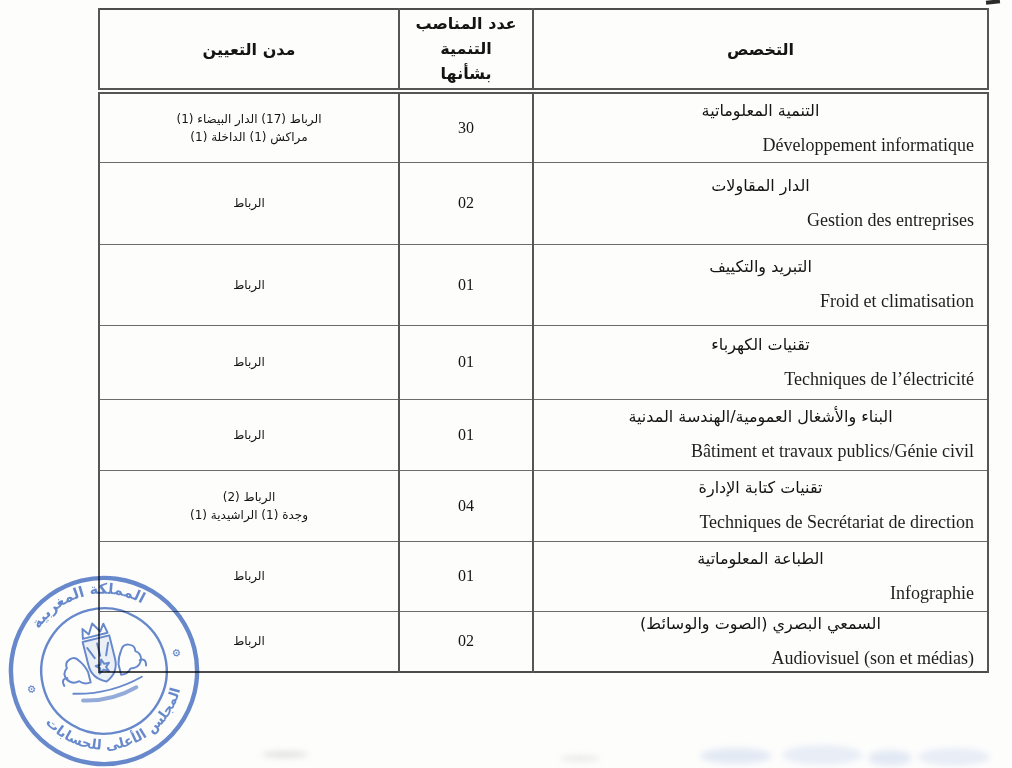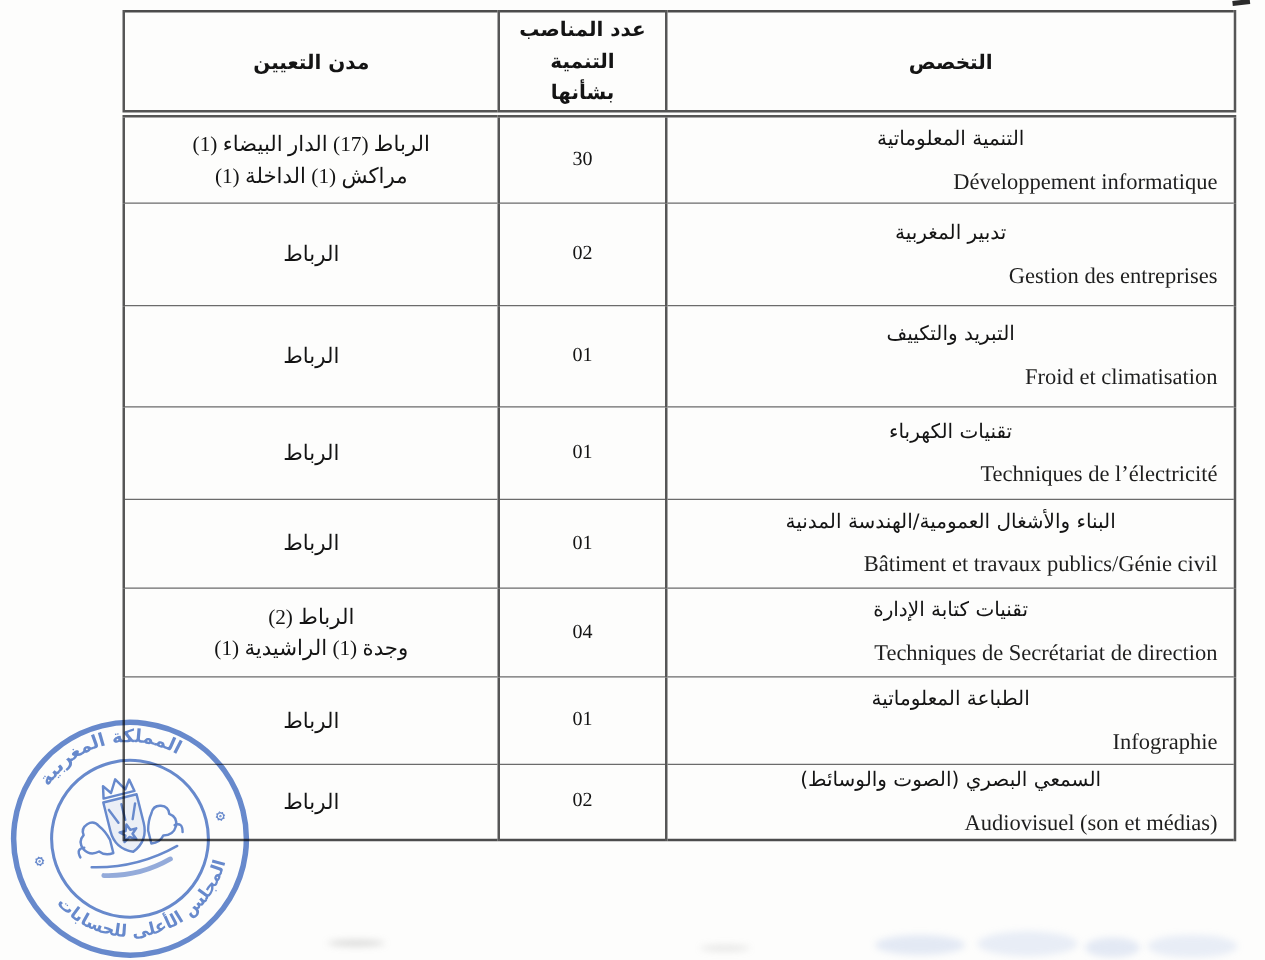--- a/index.html
+++ b/index.html
@@ -34,21 +34,21 @@
   .fr {
     font-family: "Liberation Serif", "DejaVu Serif", serif;
     font-size: 18px; color: #1e1e1e; display: block;
     direction: ltr; unicode-bidi: isolate; text-align: right;
   }
   .num {
     font-family: "Liberation Serif", "DejaVu Serif", serif;
     font-size: 16px; color: #191919;
   }
   td.spec .ar { margin-bottom: 15px; text-align: center; }
-  td.cities .ar { margin: 4px 0; font-size: 17px; font-family: Liberation Serif, serif; }
+  td.cities .ar { margin: 4px 0; font-size: 12px; }
   span:empty { display: none !important; margin: 0 !important; }
   th .hline { display: block; line-height: 1.55; }
 
   
   #stamp {
     position: absolute; left: 6px; top: 573px; width: 196px; height: 196px;
     transform: rotate(-14deg);
     opacity: 0.92;
     mix-blend-mode: multiply;
     pointer-events: none;
@@ -103,21 +103,21 @@
           <span class="fr">Développement informatique</span>
         </td>
         <td class="num">30</td>
         <td class="cities">
           <span class="ar">الرباط (17) الدار البيضاء (1)</span>
           <span class="ar">مراكش (1) الداخلة (1)</span>
         </td>
       </tr>
       <tr style="height:82px">
         <td class="spec">
-          <span class="ar">تدبير المغربية</span>
+          <span class="ar">الدار المقاولات</span>
           <span class="fr">Gestion des entreprises</span>
         </td>
         <td class="num">02</td>
         <td class="cities">
           <span class="ar">الرباط</span>
 
         </td>
       </tr>
       <tr style="height:81px">
         <td class="spec">

